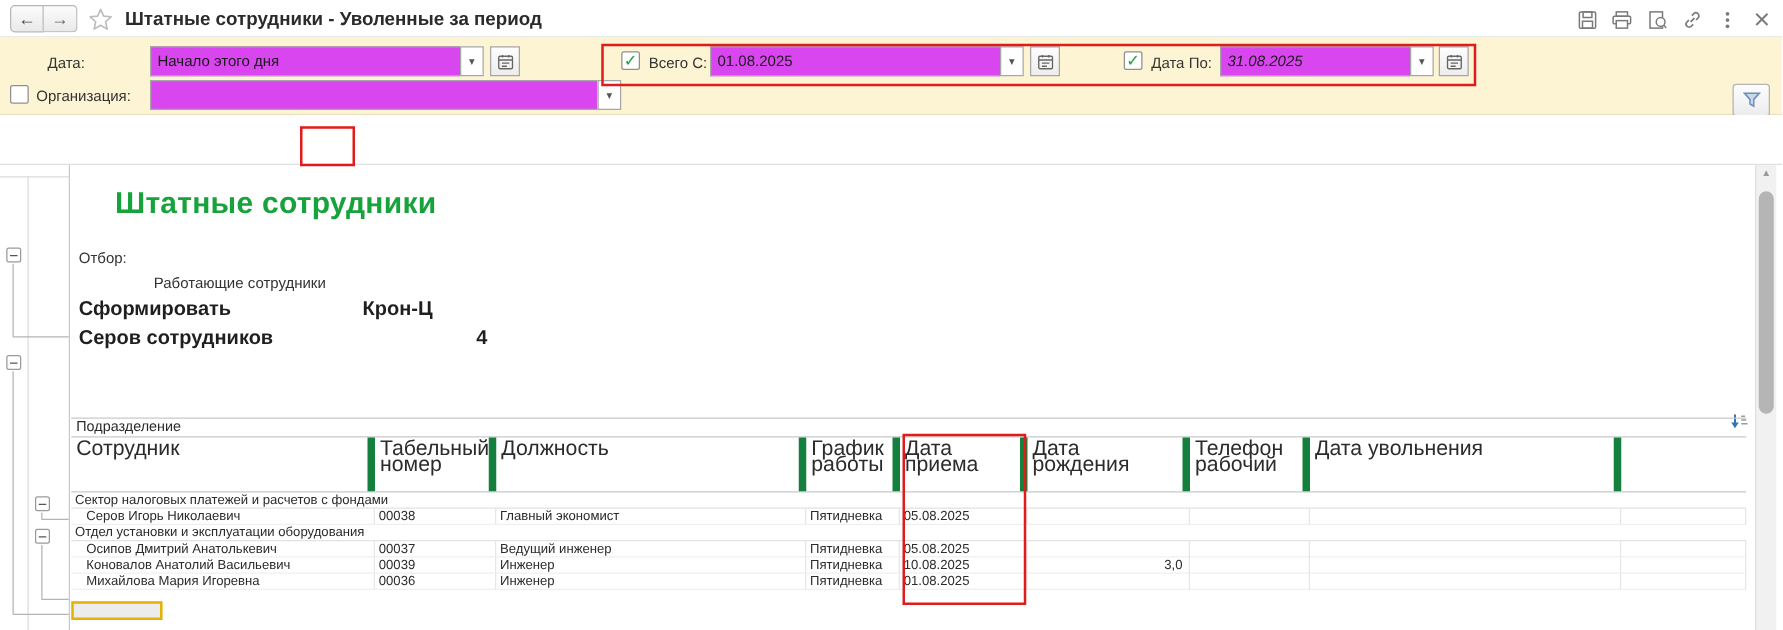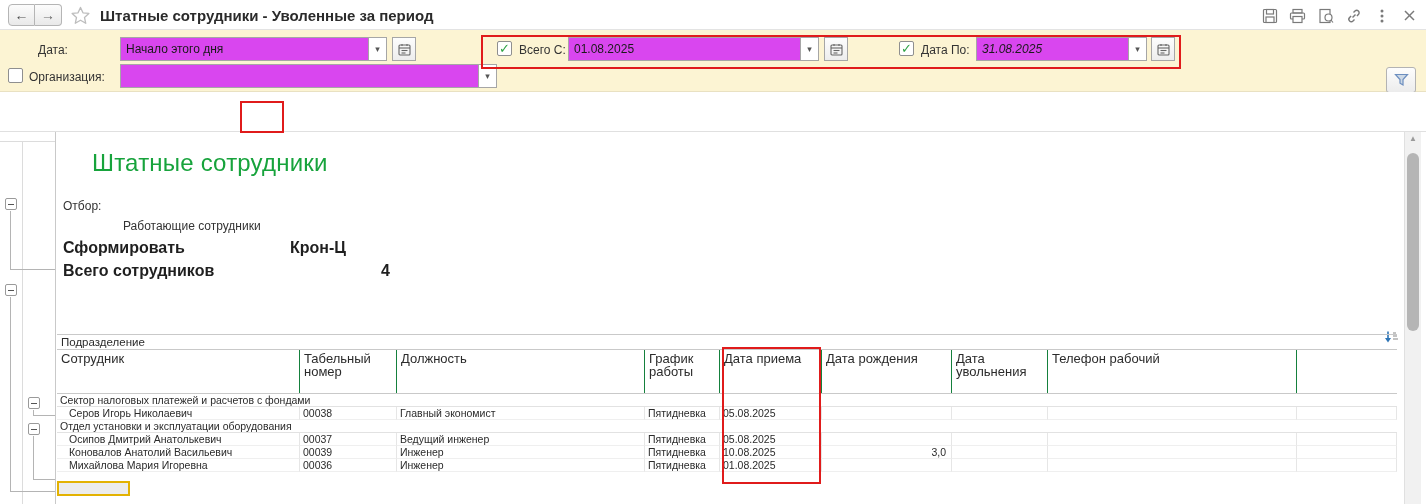--- a/index.html
+++ b/index.html
@@ -53,31 +53,31 @@
   
   .report { position:absolute; left:0; top:131px; width:1426px; height:373px; background:#fff; border-top:1px solid #e0e0e0; }
   .vline { position:absolute; width:1px; background:#dcdcdc; }
   .hline { position:absolute; height:1px; background:#dcdcdc; }
   .contentborder { position:absolute; left:55px; top:0; width:1px; height:373px; background:#c9c9c9; }
   .minusbox { position:absolute; width:12px; height:12px; border:1px solid #9a9a9a; background:#fff; border-radius:2px;
               display:flex; align-items:center; justify-content:center; cursor:pointer; }
   .minusbox::after { content:""; width:6px; height:1px; background:#555; }
   .treeline { position:absolute; background:#b4b4b4; }
 
-  .rtitle { position:absolute; left:92px; top:17px; font-size:24px; font-weight:normal; color:#17a33c; letter-spacing:0.2px; }
+  .rtitle { position:absolute; left:92px; top:17px; font-size:24px; font-weight:bold; color:#17a33c; letter-spacing:0.2px; }
   .rsel-label { position:absolute; left:63px; top:67px; font-size:12px; color:#333; }
   .rsel-value { position:absolute; left:123px; top:67px; font-size:12px; color:#333;margin-top:20px; }
   .rbold { position:absolute; font-size:16px; font-weight:bold; color:#1f1f1f; }
 
   .sheet { position:absolute; left:57px; top:202px; width:1340px; }
   .prow { height:16px; border-top:1px solid #c9c9c9; border-bottom:1px solid #c9c9c9; font-size:11.5px; color:#2b2b2b;
           display:flex; align-items:center; padding-left:4px; }
   .hrow, .drow { display:grid; grid-template-columns:243px 97px 248px 75px 102px 130px 96px 249px 100px; }
   .hrow { height:44px; border-bottom:1px solid #c9c9c9; }
-  .hcell { font-size:13px; color:#2b2b2b; padding:2px 4px; border-right:1px solid #15803d; line-height:13px; overflow:hidden; }
+  .hcell { font-size:17px; color:#2b2b2b; padding:2px 4px; border-right:6px solid #15803d; line-height:13px; overflow:hidden; }
   .grow { height:13px; font-size:10.5px; color:#2b2b2b; padding-left:3px; border-bottom:1px solid #e2e2e2;
           display:flex; align-items:center; overflow:hidden; white-space:nowrap; }
   .drow { height:13px; }
   .dcell { font-size:10.5px; color:#2b2b2b; padding:0 3px 0 3px; border-right:1px solid #e6e6e6; border-bottom:1px solid #efefef;
            display:flex; align-items:center; overflow:hidden; white-space:nowrap; }
   .drow .dcell:first-child { padding-left:12px; }
   .dcell.num { justify-content:flex-end; padding-right:5px; }
   .sorticon { position:absolute; left:1384px; top:198px; cursor:pointer; }
 
   .activecell { position:absolute; left:57px; top:349px; width:73px; height:15px; background:#ececec; border:2px solid #e3b202; }
@@ -336,21 +336,21 @@
 
     <div class="minusbox" style="left:28px; top:291px;"></div>
     <div class="treeline" style="left:33px; top:304px; width:1px; height:43px;"></div>
     <div class="treeline" style="left:33px; top:347px; width:22px; height:1px;"></div>
 
     <div class="rtitle">Штатные сотрудники</div>
     <div class="rsel-label">Отбор:</div>
     <div class="rsel-value">Работающие сотрудники</div>
     <div class="rbold" style="left:63px; top:107px;">Сформировать</div>
     <div class="rbold" style="left:290px; top:107px;">Крон-Ц</div>
-    <div class="rbold" style="left:63px; top:130px;">Всего сотрудников</div>
+    <div class="rbold" style="left:63px; top:130px;">Серов сотрудников</div>
     <div class="rbold" style="left:290px; top:130px; width:100px; text-align:right;">4</div>
 
     <span class="sorticon">
       <svg width="15" height="14" viewBox="0 0 15 14">
         <line x1="4" y1="1.5" x2="4" y2="9" stroke="#2e75b6" stroke-width="1.6"></line>
         <polygon points="1,8 7,8 4,12.5" fill="#2e75b6"></polygon>
         <g stroke="#9a9a9a" stroke-width="1.2">
             <line x1="9" y1="3" x2="12" y2="3"></line>
             <line x1="9" y1="6" x2="13" y2="6"></line>
             <line x1="9" y1="9" x2="14" y2="9"></line>
@@ -360,22 +360,22 @@
 
     <div class="sheet">
       <div class="prow">Подразделение</div>
       <div class="hrow" id="sheet-cols">
           <div class="hcell c0">Сотрудник</div>
           <div class="hcell c1">Табельный номер</div>
           <div class="hcell c2">Должность</div>
           <div class="hcell c3">График работы</div>
           <div class="hcell c4">Дата приема</div>
           <div class="hcell c6">Дата рождения</div>
+          <div class="hcell c7">Телефон рабочий</div>
           <div class="hcell c8">Дата увольнения</div>
-          <div class="hcell c7">Телефон рабочий</div>
         </div>
       <div id="sheet-body">
           <div class="grow">Сектор налоговых платежей и расчетов с фондами</div>
           <div class="drow">
             <div class="dcell c0">Серов Игорь Николаевич</div>
             <div class="dcell c1">00038</div>
             <div class="dcell c2">Главный экономист</div>
             <div class="dcell c3">Пятидневка</div>
             <div class="dcell c4">05.08.2025</div>
             <div class="dcell c5 num"></div>

